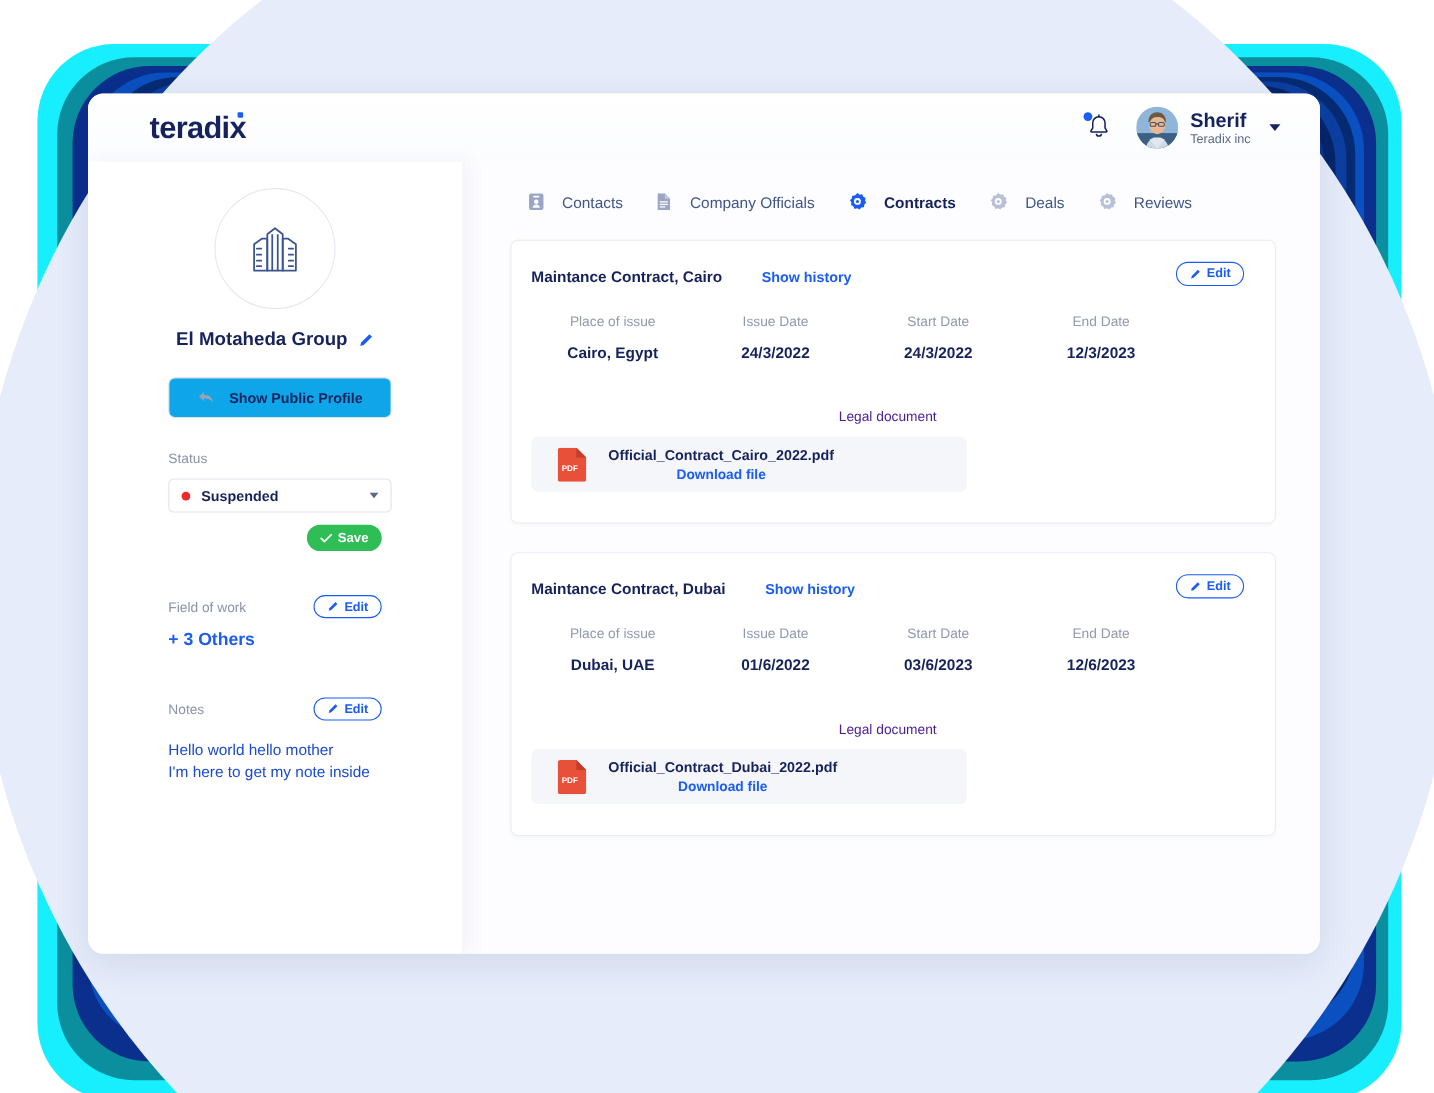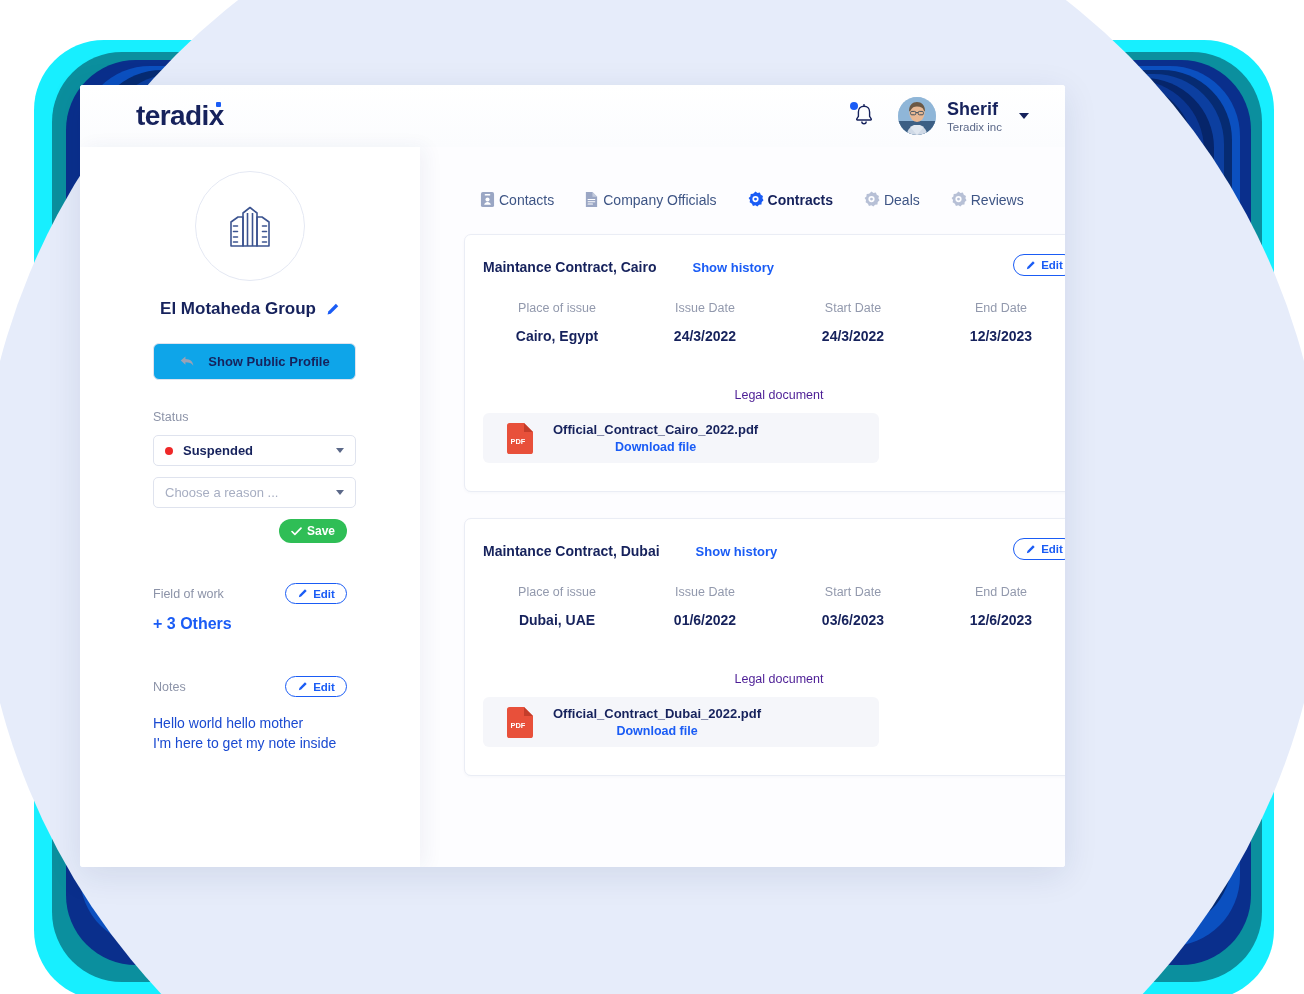--- a/index.html
+++ b/index.html
@@ -16,23 +16,23 @@
   .lav-circle {
     position: absolute;
     border-radius: 50%;
     background: #e6ecfa;
   }
 
   
   .window {
     position: absolute;
     left: 80px; top: 85px;
-    width: 985px; height: 782px;
+    width: 1120px; height: 782px;
     background: #ffffff;
-    border-radius: 3px;
+    border-radius: 14px;
     overflow: hidden;
     box-shadow: 0 8px 34px rgba(20,40,90,.10);
   }
 
   
   .header {
     position: relative;
     height: 62px;
     background: linear-gradient(180deg,#ffffff 0%, #fbfcfe 100%);
     display: flex; align-items: center;
@@ -127,22 +127,22 @@
     margin-top: 11px; height: 26px; border: 1px solid #b9c4dd; border-radius: 14px;
     display: inline-flex; align-items: center; padding: 0 15px;
     font-size: 12.5px; color: #16225c;
   }
   .others { margin-top: 11px; font-size: 16px; font-weight: bold; color: #1a5cf5; cursor: pointer; }
   .notes-sec { margin-top: 43px; }
   .notes-text { margin-top: 16px; font-size: 14px; color: #1a4ad1; line-height: 1.45; }
 
   
   .tabs { display: flex; align-items: center; gap: 30px; padding-left: 16px; }
-  .tab { display: flex; align-items: center; gap: 4px; font-size: 14px;
-         color: #3e5585; cursor: pointer; margin-top: 16px; }
+  .tab { display: flex; align-items: center; gap: 16px; font-size: 14px;
+         color: #3e5585; cursor: pointer; }
   .tab.active { color: #16225c; font-weight: bold; }
 
   
   .card {
     margin-top: 26px; background: #fff; border: 1px solid #eaedf5;
     border-radius: 7px; padding: 24px 28px 28px 18px;
     box-shadow: 0 1px 3px rgba(30,50,110,.035);
     text-align: center;
   }
   .card-head { display: flex; align-items: center; gap: 36px; position: relative; }
@@ -267,24 +267,20 @@
 
           <div class="status-sec">
             <div class="sb-label">Status</div>
 
             <div class="select">
               <span class="dot"></span>
               <span class="val">Suspended</span>
               <span class="sel-caret"></span>
             </div>
 
-            <div class="select placeholder">
-              <span class="val">Choose a reason ...</span>
-              <span class="sel-caret"></span>
-            </div>
 
             <div class="btn-save">
               <svg width="11" height="9" viewBox="0 0 12 10">
                 <path d="M1 5l3.2 3.2L11 1.3" fill="none" stroke="#fff" stroke-width="1.8" stroke-linecap="round" stroke-linejoin="round"></path>
               </svg>
               <span>Save</span>
             </div>
           </div>
 
           <div class="fow-sec">

